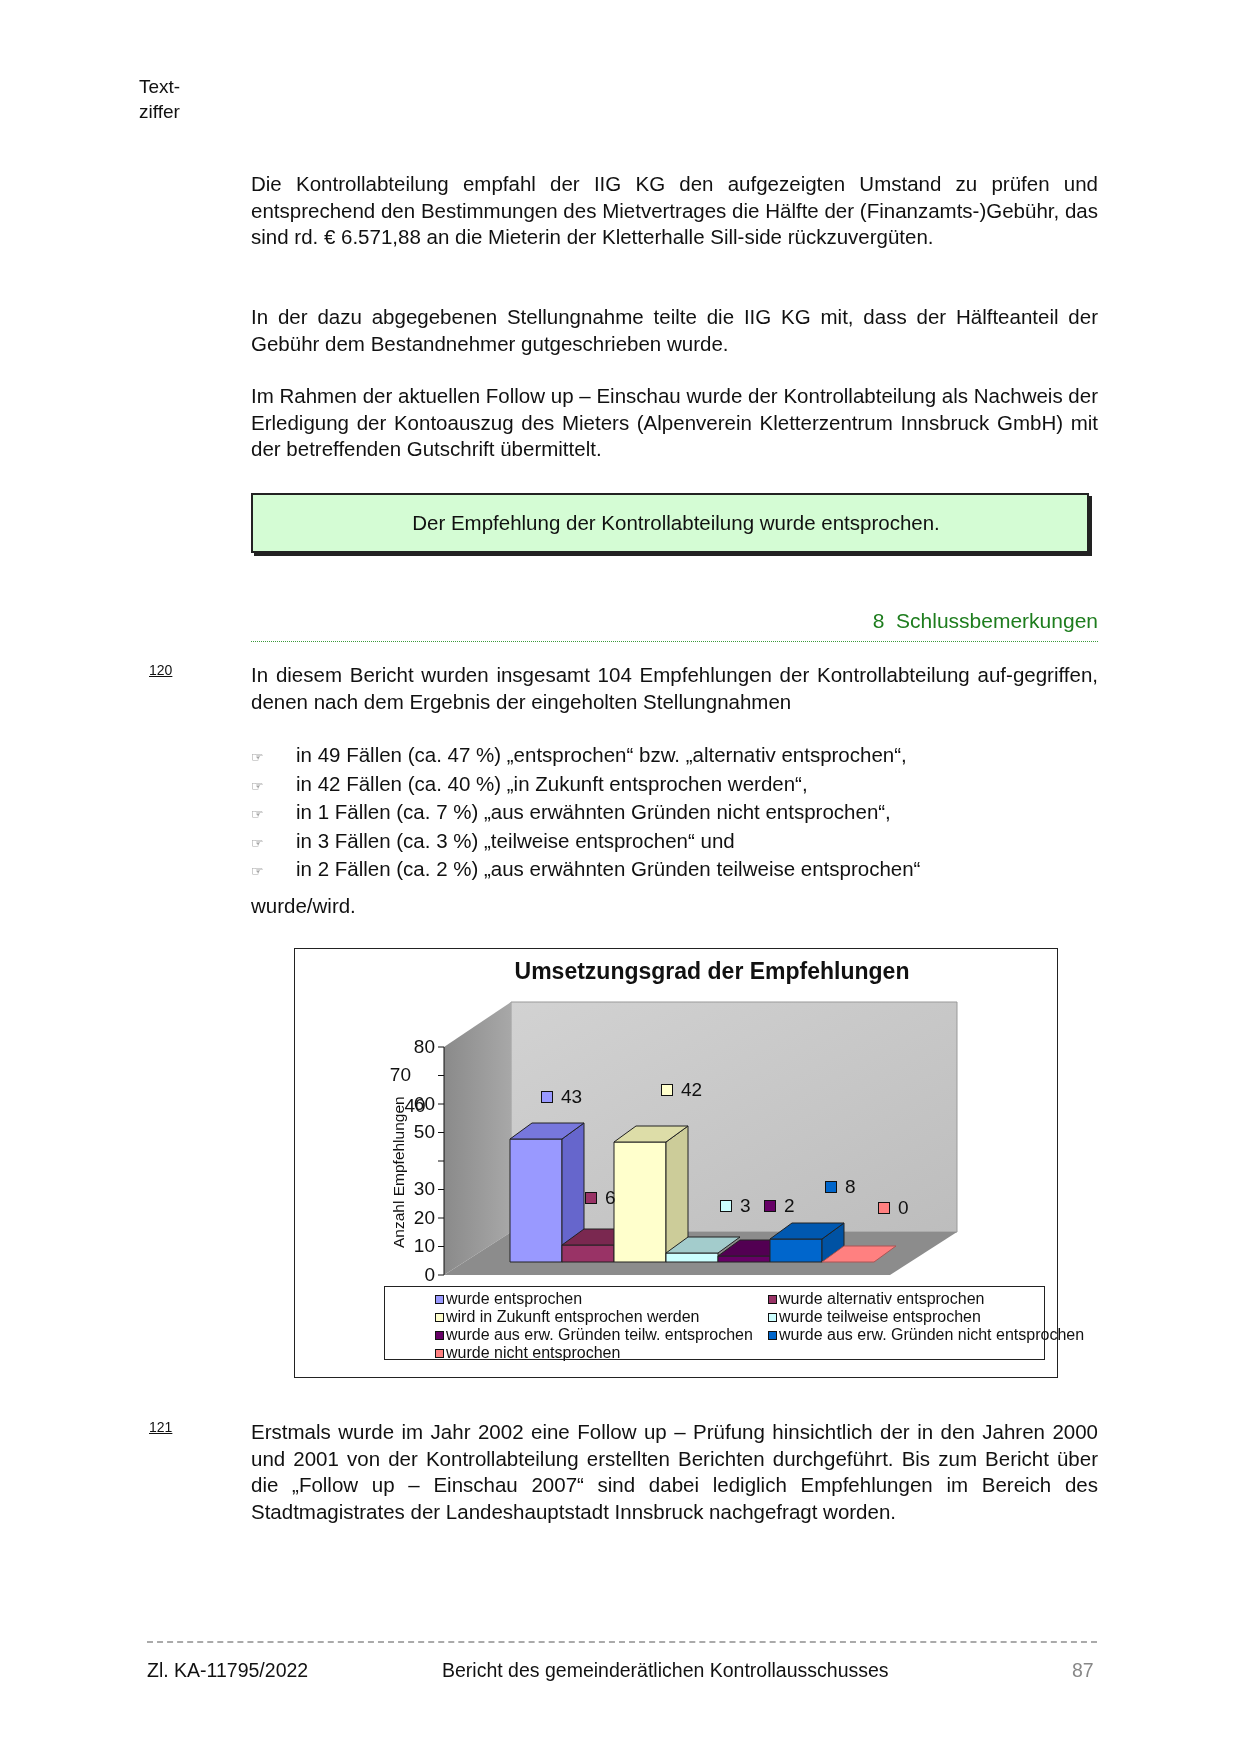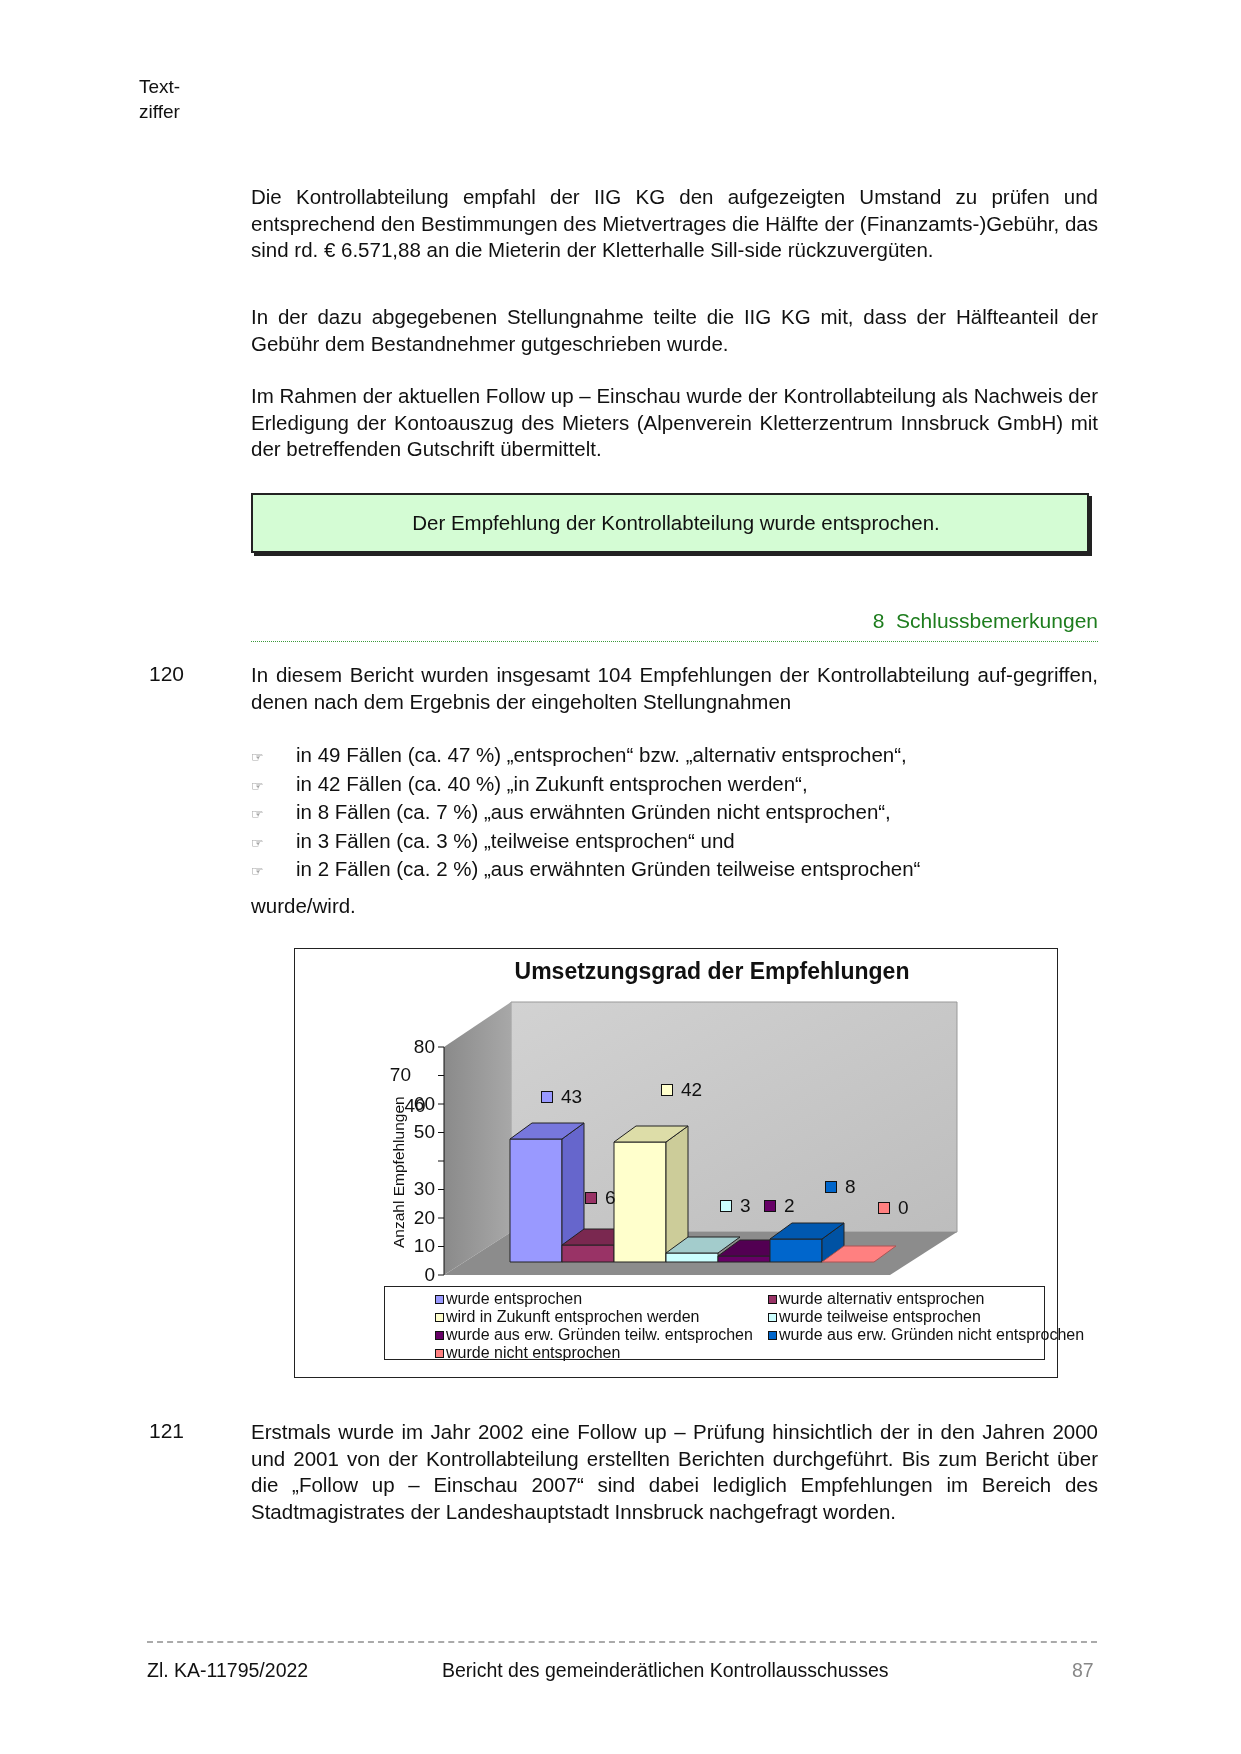--- a/index.html
+++ b/index.html
@@ -7,21 +7,21 @@
          font-family:"Liberation Sans", sans-serif; color:#111; }
   .abs { position:absolute; }
   .margin-label { left:139px; top:74px; font-size:19px; line-height:25px; }
   .para { left:251px; width:847px; font-size:20.5px; line-height:26.5px; text-align:justify; }
   .para p { margin:0; }
   .callout { left:251px; top:493px; width:838px; height:60px; background:#d4fcd4;
              border:2px solid #222; box-shadow:3px 3px 0 #222; box-sizing:border-box;
              display:flex; align-items:center; justify-content:center; font-size:20.5px;padding-left:12px; }
   .section-head { left:251px; top:609px; width:847px; text-align:right; color:#1e7d1e; font-size:21px; }
   .section-rule { left:251px; top:641px; width:847px; border-top:1px dotted #3c9a3c; }
-  .tz { left:149px; font-size:21px; }
+  .tz { left:149px; font-size:14px;text-decoration:underline; }
   .bullets { left:251px; top:742px; width:850px; list-style:none; margin:0; padding:0; font-size:20.5px; line-height:26.5px; }
   .bullets li { display:flex; align-items:baseline; }
   .bullets .hand { width:45px; font-size:14px; color:#555; }
   .footer-rule { left:147px; top:1641px; width:950px; border-top:2px dashed #aaa; }
   .footer { top:1659px; font-size:19.5px; }
   
   .chart-frame { left:294px; top:948px; width:764px; height:430px; border:1px solid #222; box-sizing:border-box; background:#fff; }
   .chart-title { left:294px; top:958px; width:836px; text-align:center; font-weight:bold; font-size:23px; }
   .ylabel { left:330px; top:1180px; transform:rotate(-90deg); transform-origin:left top; font-size:15.5px; white-space:nowrap; }
   .ytick { width:40px; text-align:right; font-size:19px; line-height:20px; }
@@ -32,21 +32,21 @@
   .legend-item .sw { width:7px; height:7px; border:1px solid #111; display:inline-block; }
 </style>
 </head>
 <body>
 
 <div class="abs margin-label">
   <div>Text-</div>
   <div>ziffer</div>
 </div>
 
-<div class="abs para" style="top:184px;">
+<div class="abs para" style="top:171px;">
   <p>Die Kontrollabteilung empfahl der IIG KG den aufgezeigten Umstand zu prüfen und entsprechend den Bestimmungen des Mietvertrages die Hälfte der (Finanzamts-)Gebühr, das sind rd. € 6.571,88 an die Mieterin der Kletterhalle Sill-side rückzuvergüten.</p>
 </div>
 <div class="abs para" style="top:304px;">
   <p>In der dazu abgegebenen Stellungnahme teilte die IIG KG mit, dass der Hälfteanteil der Gebühr dem Bestandnehmer gutgeschrieben wurde.</p>
 </div>
 <div class="abs para" style="top:383px;">
   <p>Im Rahmen der aktuellen Follow up – Einschau wurde der Kontrollabteilung als Nachweis der Erledigung der Kontoauszug des Mieters (Alpenverein Kletterzentrum Innsbruck GmbH) mit der betreffenden Gutschrift übermittelt.</p>
 </div>
 
 <div class="abs callout">
@@ -64,21 +64,21 @@
   <li>
       <span class="hand">☞</span>
       <span>in 49 Fällen (ca. 47 %) „entsprochen“ bzw. „alternativ entsprochen“,</span>
     </li>
   <li>
       <span class="hand">☞</span>
       <span>in 42 Fällen (ca. 40 %) „in Zukunft entsprochen werden“,</span>
     </li>
   <li>
       <span class="hand">☞</span>
-      <span>in 8 Fällen (ca. 7 %) „aus erwähnten Gründen nicht entsprochen“,</span>
+      <span>in 1 Fällen (ca. 7 %) „aus erwähnten Gründen nicht entsprochen“,</span>
     </li>
   <li>
       <span class="hand">☞</span>
       <span>in 3 Fällen (ca. 3 %) „teilweise entsprochen“ und</span>
     </li>
   <li>
       <span class="hand">☞</span>
       <span>in 2 Fällen (ca. 2 %) „aus erwähnten Gründen teilweise entsprochen“</span>
     </li>
 </ul>

